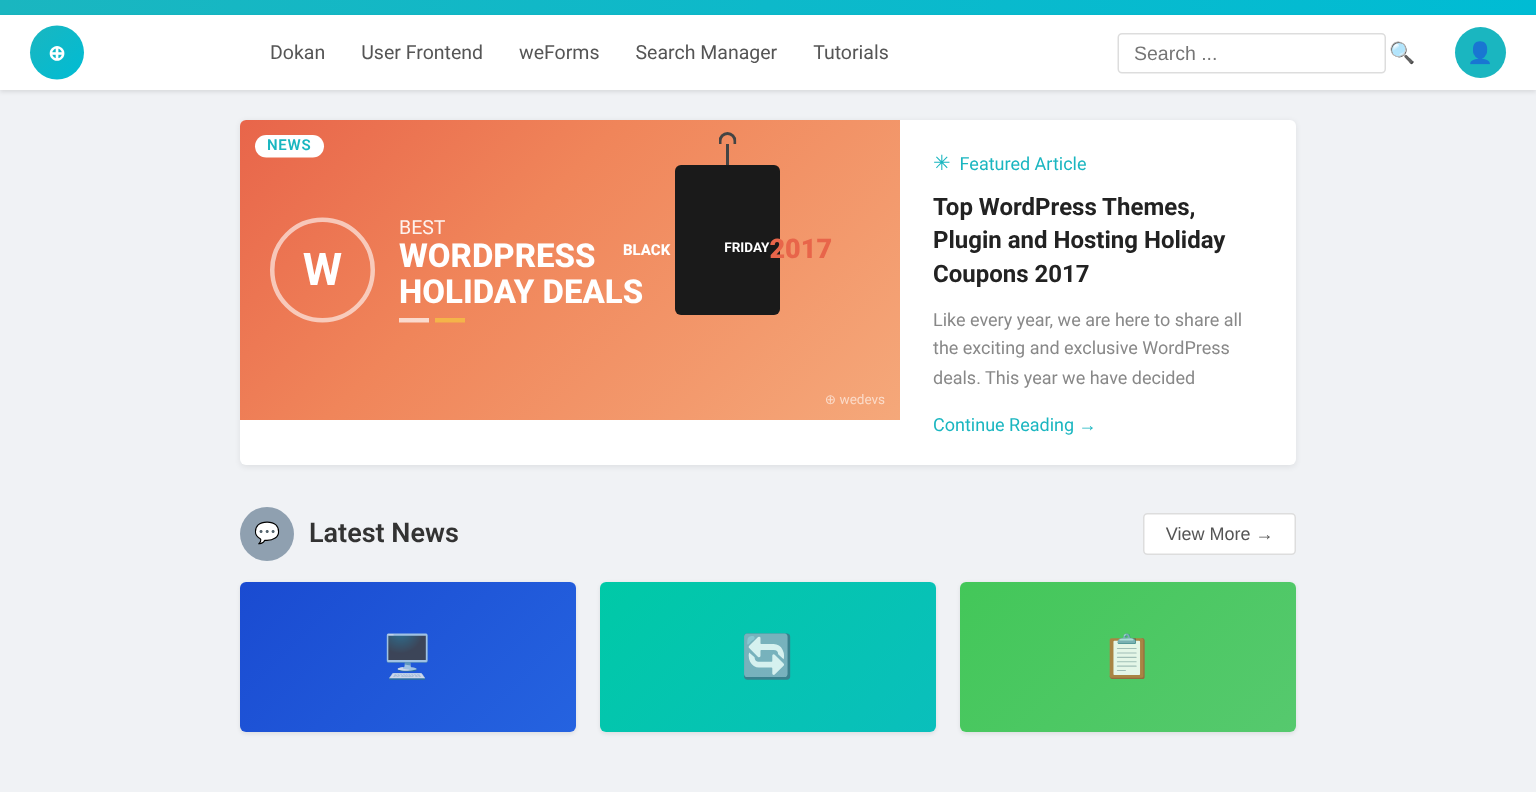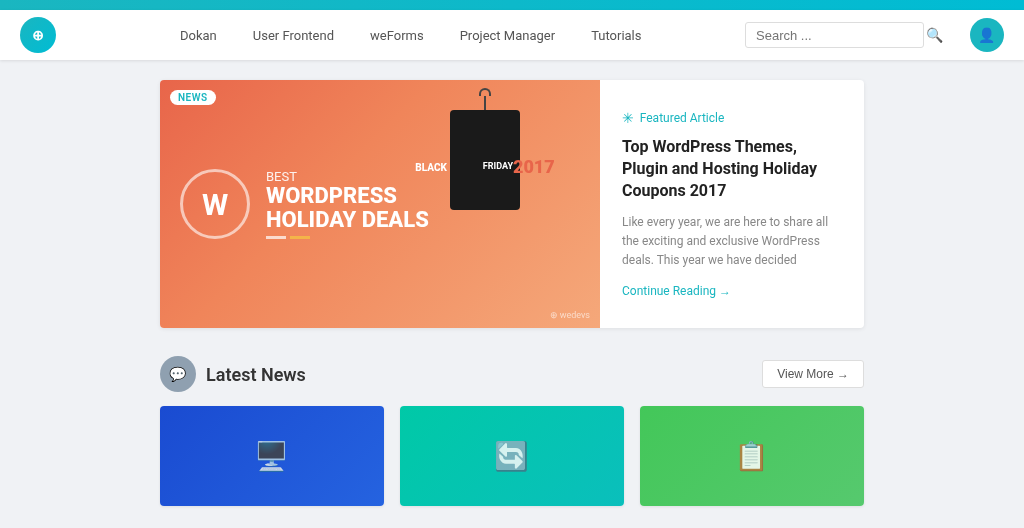--- a/index.html
+++ b/index.html
@@ -35,21 +35,21 @@
       display: flex;
       align-items: center;
       justify-content: center;
       color: white;
       font-weight: bold;
       font-size: 14px;
     }
     .header-nav {
       display: flex;
       align-items: center;
-      gap: 36px;
+      gap: 24px;
       flex: 1;
     }
     .nav-item {
       font-size: 13px;
       color: #555;
       cursor: pointer;
       white-space: nowrap;
     }
     .header-search {
       display: flex;
@@ -99,21 +99,21 @@
     .featured-section {
       display: flex;
       background: #fff;
       border-radius: 4px;
       overflow: hidden;
       box-shadow: 0 1px 4px rgba(0,0,0,0.08);
       margin-bottom: 28px;
     }
     .featured-banner {
       width: 440px;
-      height: 248px;
+      height: 200px;
       background: linear-gradient(135deg, #e8654a 0%, #f0855a 40%, #f5a87a 100%);
       position: relative;
       display: flex;
       align-items: center;
       padding: 20px;
       flex-shrink: 0;
     }
     .news-badge {
       position: absolute;
       top: 10px;
@@ -359,21 +359,21 @@
   <div class="header-left">
     <div class="logo-circle">
       <span>⊕</span>
     </div>
   </div>
 
   <nav class="header-nav">
     <span class="nav-item">Dokan</span>
     <span class="nav-item">User Frontend</span>
     <span class="nav-item">weForms</span>
-    <span class="nav-item">Project Manager</span>
+    <span class="nav-item">Search Manager</span>
     <span class="nav-item">Tutorials</span>
   </nav>
 
   <div class="header-search">
     <input type="text" placeholder="Search ..." style="">
     <span class="search-icon-svg">🔍</span>
   </div>
 
   <div class="header-right">
     <div class="user-avatar">

